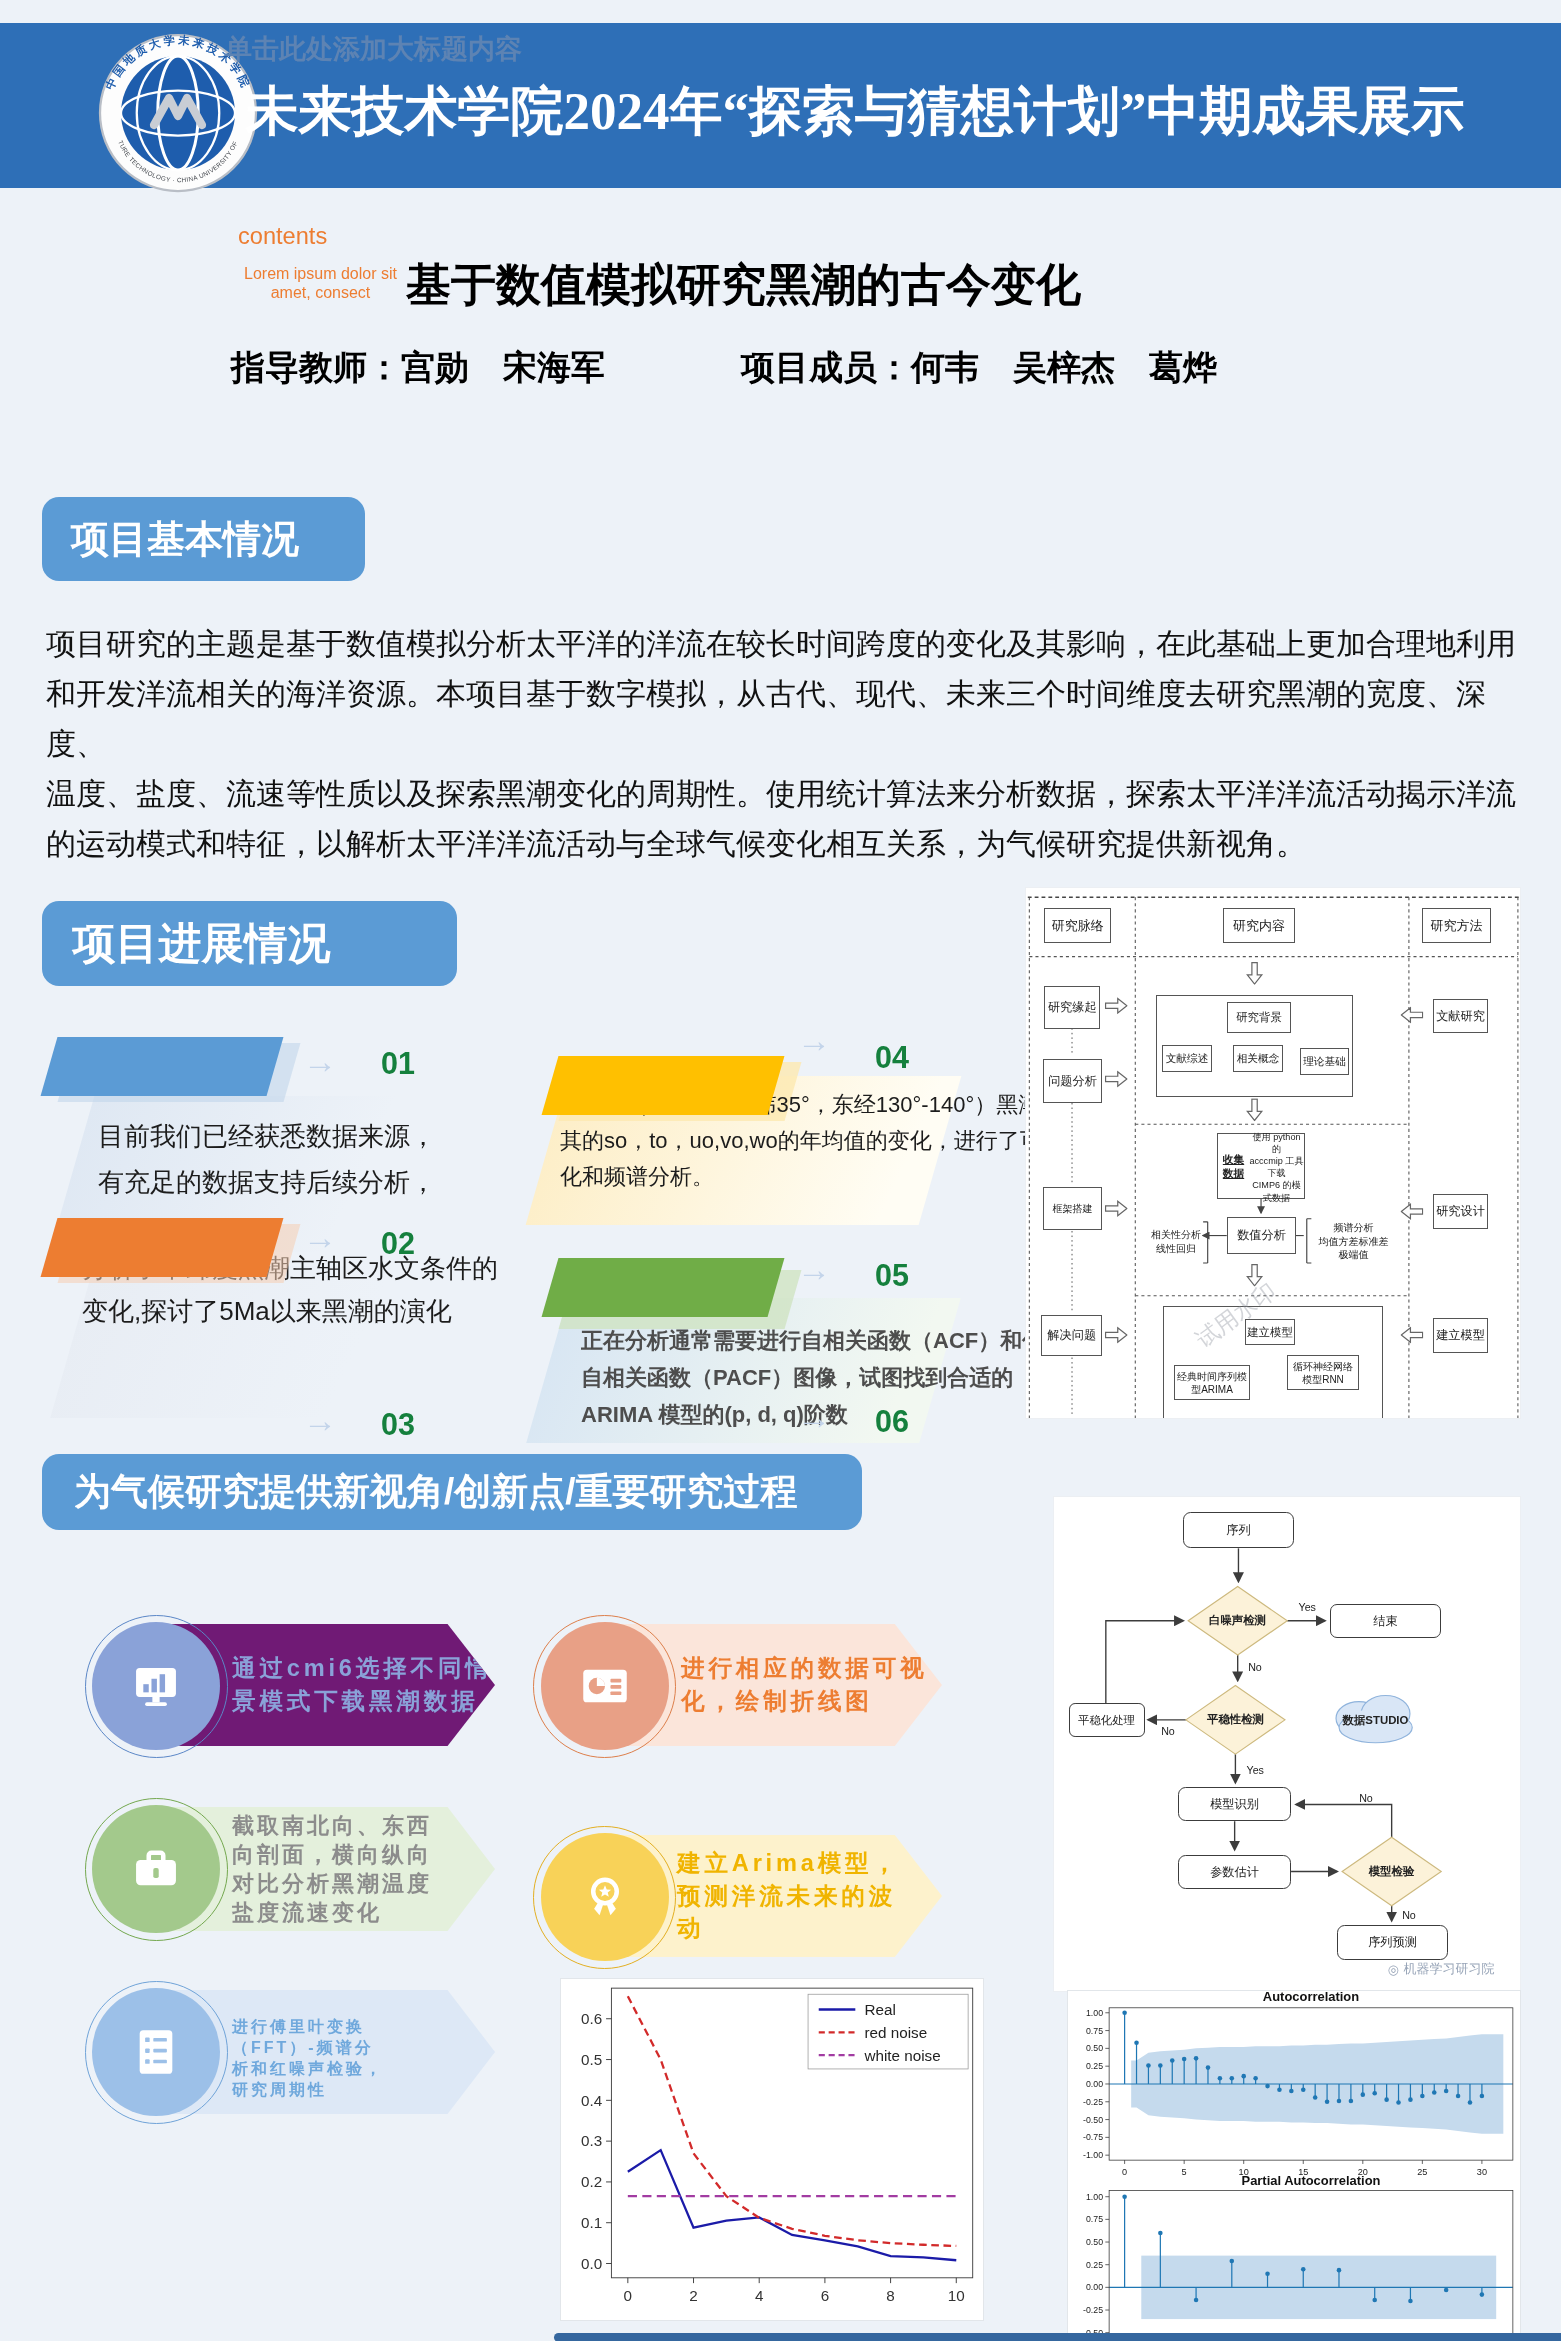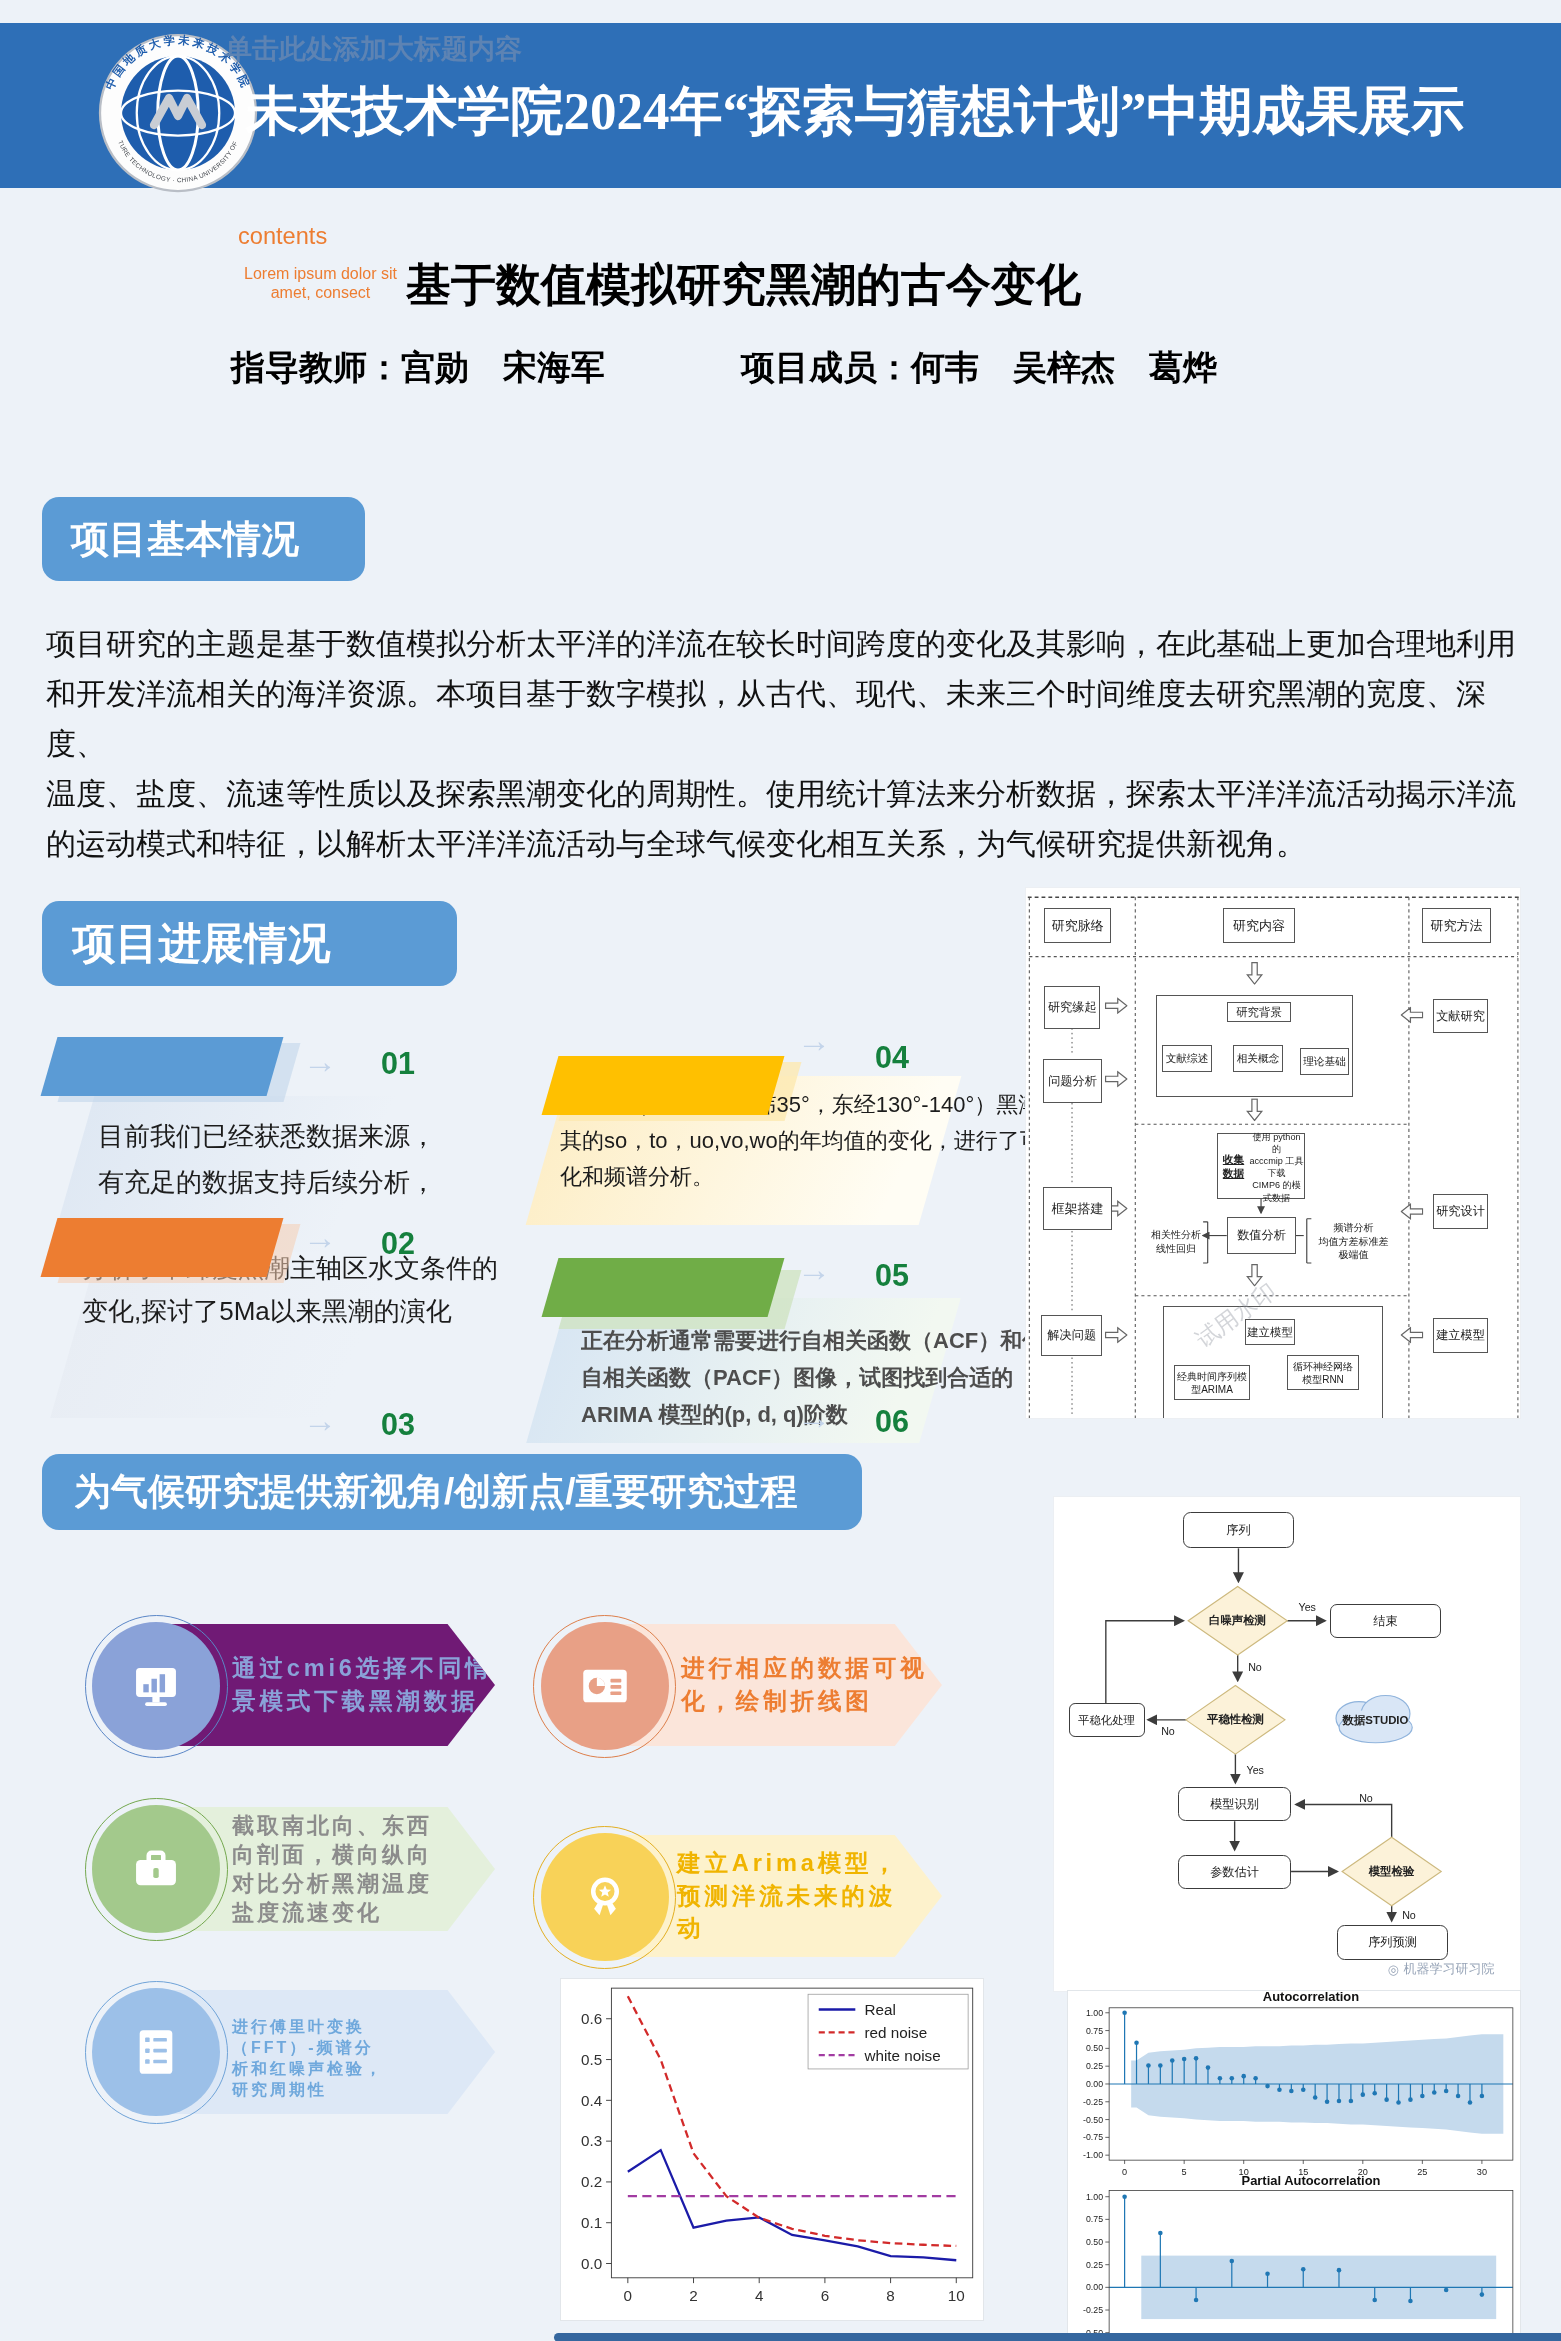--- a/index.html
+++ b/index.html
@@ -165,27 +165,27 @@
     <line x1="263" y1="456" x2="232" y2="456" stroke="#444" stroke-width="1.5" marker-end="url(#ar1)"></line>
     <line x1="353" y1="456" x2="364" y2="456" stroke="#444" stroke-width="1.5"></line>
     <path d="M238 438 h-6 M238 438 v54 M238 492 h-6" stroke="#444" stroke-width="1.5" fill="none"></path>
     <path d="M368 434 h6 M368 434 v58 M368 492 h6" stroke="#444" stroke-width="1.5" fill="none"></path>
   </svg>
   <div class="fbox" style="left:18.3px;top:20px;width:67px;height:35px;font-size:13px"><span>研究脉络</span></div>
   <div class="fbox" style="left:197px;top:20px;width:72px;height:35px;font-size:13px"><span>研究内容</span></div>
   <div class="fbox" style="left:396px;top:20px;width:69px;height:35px;font-size:13px"><span>研究方法</span></div>
   <div class="fbox" style="left:18.3px;top:98px;width:56px;height:43px;font-size:12.2px"><span>研究缘起</span></div>
   <div class="fbox" style="left:17px;top:171px;width:59px;height:44px;font-size:12.2px"><span>问题分析</span></div>
-  <div class="fbox" style="left:17px;top:299px;width:69px;height:43px;font-size:13px"><span>框架搭建</span></div>
+  <div class="fbox" style="left:17px;top:299px;width:59px;height:43px;font-size:10px"><span>框架搭建</span></div>
   <div class="fbox" style="left:15.2px;top:427px;width:61px;height:41px;font-size:12.2px"><span>解决问题</span></div>
   <div class="fbox" style="left:407px;top:111px;width:55px;height:34px;font-size:12.2px"><span>文献研究</span></div>
   <div class="fbox" style="left:407px;top:306px;width:55px;height:35px;font-size:12.2px"><span>研究设计</span></div>
   <div class="fbox" style="left:407px;top:430px;width:55px;height:35px;font-size:12.2px"><span>建立模型</span></div>
   <div class="fbox" style="left:130px;top:107px;width:197px;height:102px;background:transparent"></div>
-  <div class="fbox" style="left:201px;top:114px;width:64px;height:20px;font-size:11.4px"><span>研究背景</span></div>
+  <div class="fbox" style="left:201px;top:114px;width:64px;height:31px;font-size:11.4px"><span>研究背景</span></div>
   <div class="fbox" style="left:136px;top:157px;width:50px;height:27.4px;font-size:10.7px"><span>文献综述</span></div>
   <div class="fbox" style="left:207px;top:157px;width:50px;height:27.4px;font-size:10.7px"><span>相关概念</span></div>
   <div class="fbox" style="left:274px;top:160px;width:49px;height:27.4px;font-size:10.7px"><span>理论基础</span></div>
   <div class="fbox" style="left:191px;top:245px;width:88px;height:66px;flex-direction:row;justify-content:flex-start;padding-top:2.3px">
     <div style="font-size:10.7px;font-weight:bold;text-decoration:underline">收集数据</div>
     <div style="font-size:9.1px;line-height:12.2px">使用 python的
 acccmip 工具下载
 CIMP6 的模式数据</div>
   </div>
   <div class="fbox" style="left:201px;top:329px;width:69px;height:37px;font-size:12.2px"><span>数值分析</span></div>

